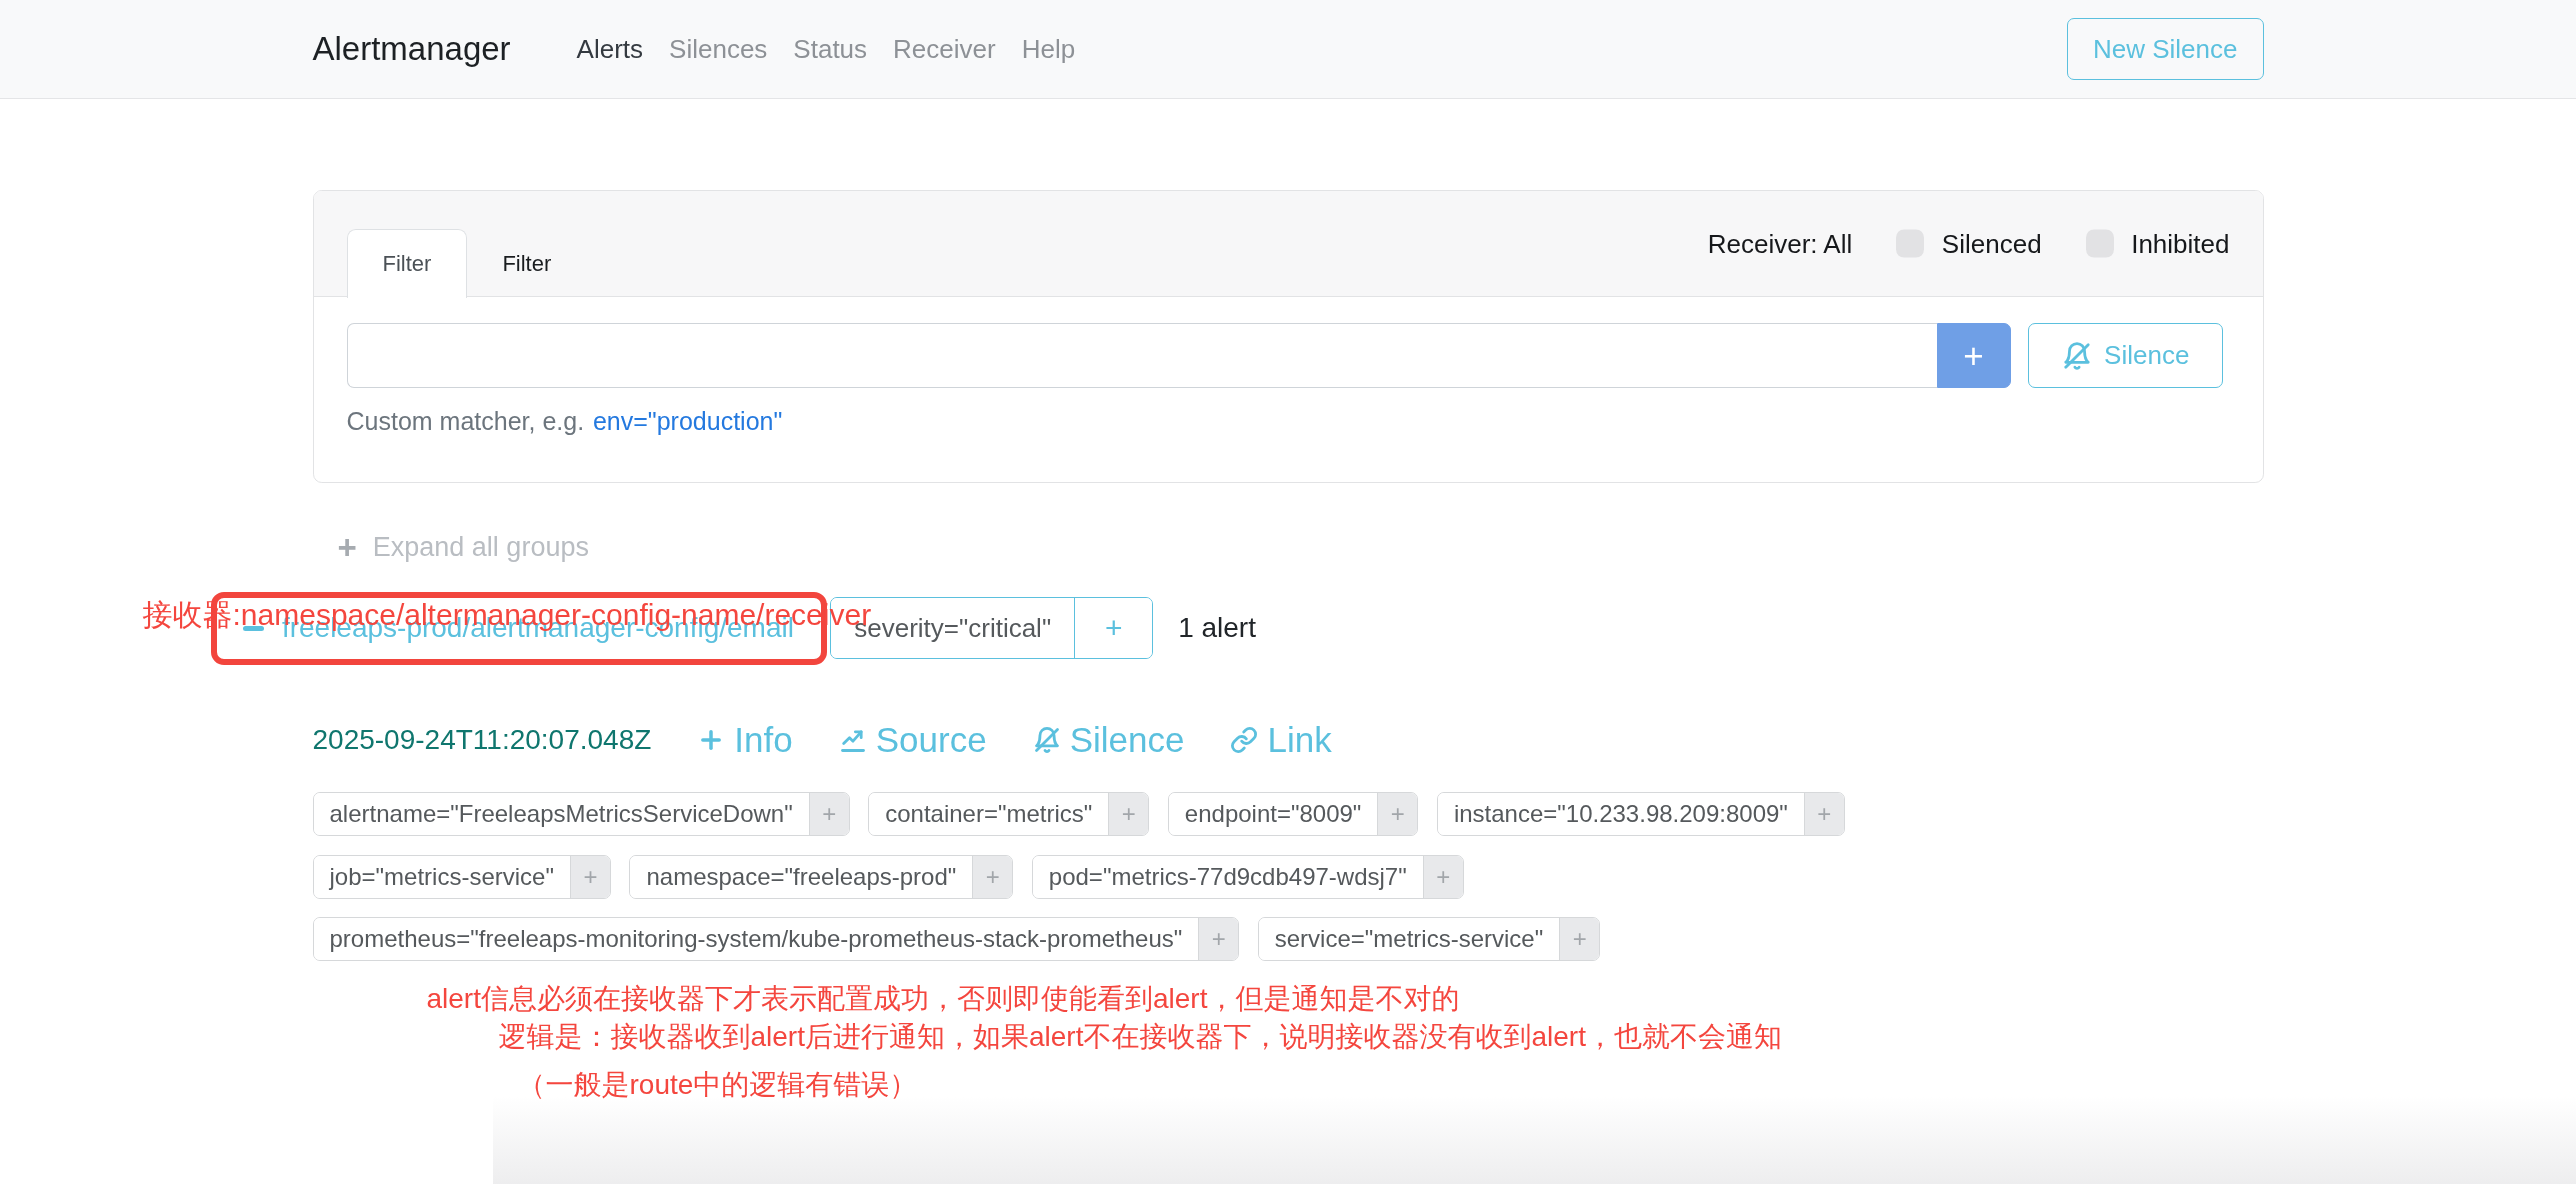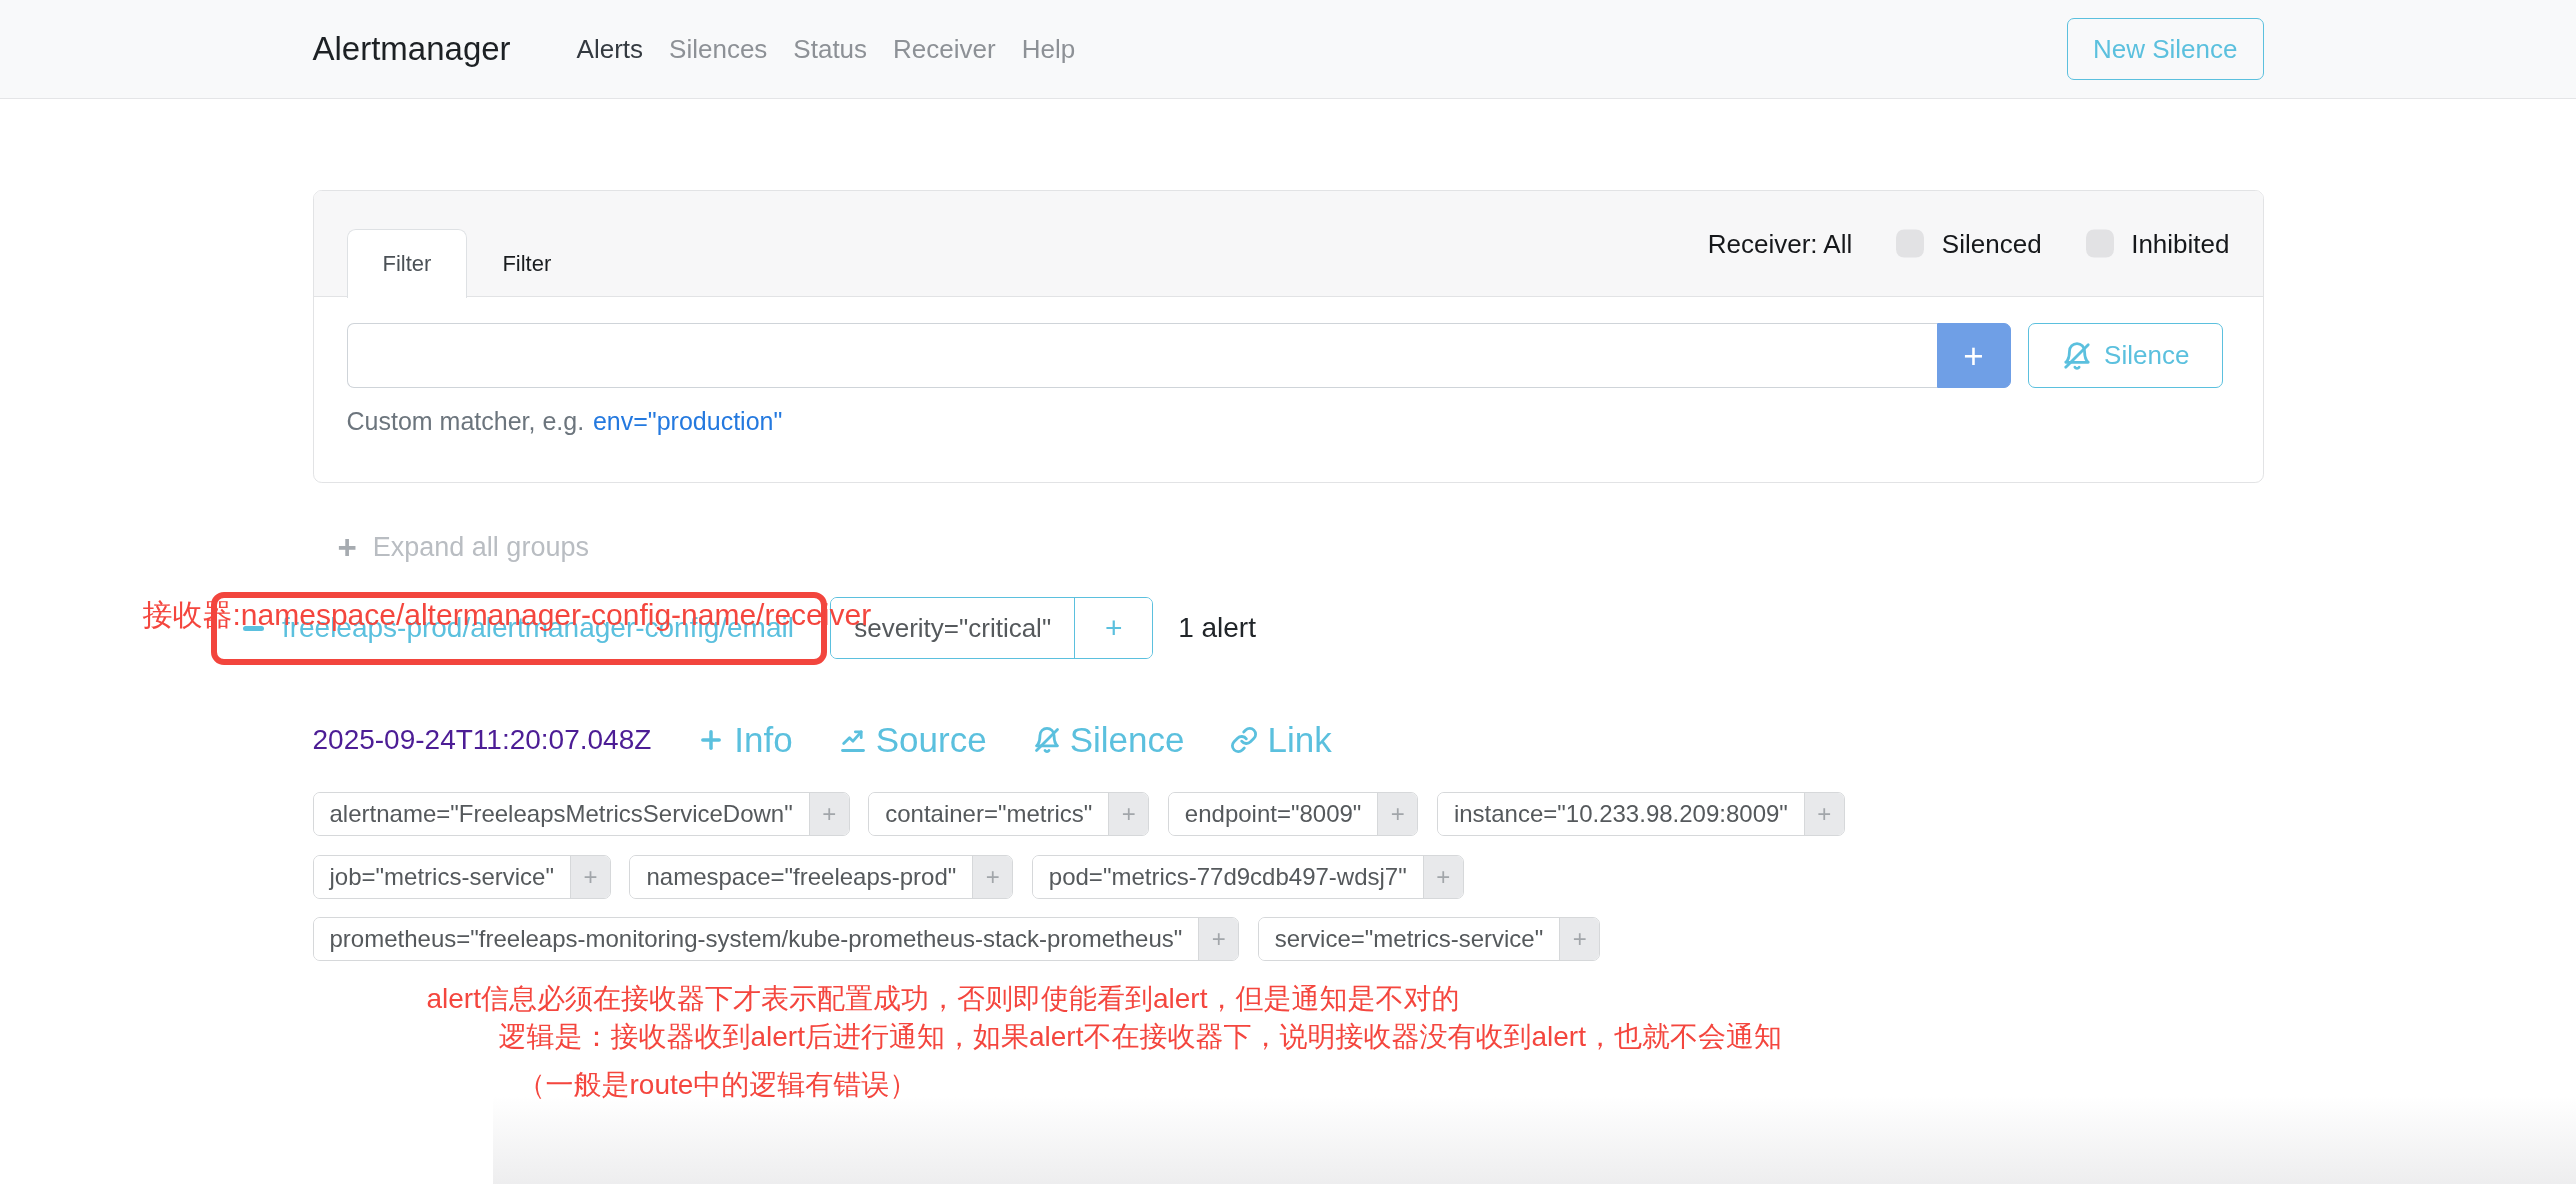--- a/index.html
+++ b/index.html
@@ -75,21 +75,21 @@
     display:flex; align-items:center; gap:17.6px; font-size:28px; color:#5bc0de;
     cursor:pointer; font-family:inherit; white-space:nowrap;
   }
   .minus-bar { width:21px; height:5.3px; background:#5bc0de; border-radius:2.6px; }
   .matcher-group { margin-left:3.5px; height:62px; display:inline-flex; border:1.8px solid #5bc0de; border-radius:7px; overflow:hidden; background:#fff; }
   .mg-label { border:none; background:#fff; font-size:26px; color:#55595c; padding:0 23px; border-right:1.8px solid #5bc0de; cursor:pointer; font-family:inherit; }
   .mg-add { border:none; background:#fff; width:77px; color:#5bc0de; font-size:30px; cursor:pointer; font-family:inherit; }
   .alert-count { margin-left:25px; font-size:28px; color:#212529; }
 
   .alert-meta { margin-top:55px; display:flex; align-items:center; gap:46px; }
-  .ts { font-size:28px; color:#4c1d95; }
+  .ts { font-size:28px; color:#0f766e; }
   .action { display:inline-flex; align-items:center; gap:9px; color:#5bc0de; font-size:35px; text-decoration:none; cursor:pointer;text-align:center; }
   .action svg { width:28px; height:28px; stroke:#5bc0de; fill:none; stroke-width:2.4; stroke-linecap:round; stroke-linejoin:round; }
   .btn-silence-outline svg { width:30px; height:30px; stroke:#5bc0de; fill:none; stroke-width:2.2; stroke-linecap:round; stroke-linejoin:round; }
 
   .tags { margin-top:32px; }
   .tag-row { display:flex; gap:18.5px; margin-bottom:18.5px; }
   .tag { display:inline-flex; height:44px; border:1.8px solid #d6d8da; border-radius:7px; overflow:hidden; background:#fff; }
   .tag-label { border:none; background:#fff; font-size:24px; color:#55595c; padding:0 16px; cursor:pointer; font-family:inherit; white-space:nowrap; }
   .tag-add { border:none; border-left:1.8px solid #d6d8da; background:#e8e9eb; width:40px; color:#a2a6aa; font-size:24px; cursor:pointer; font-family:inherit; }
 

